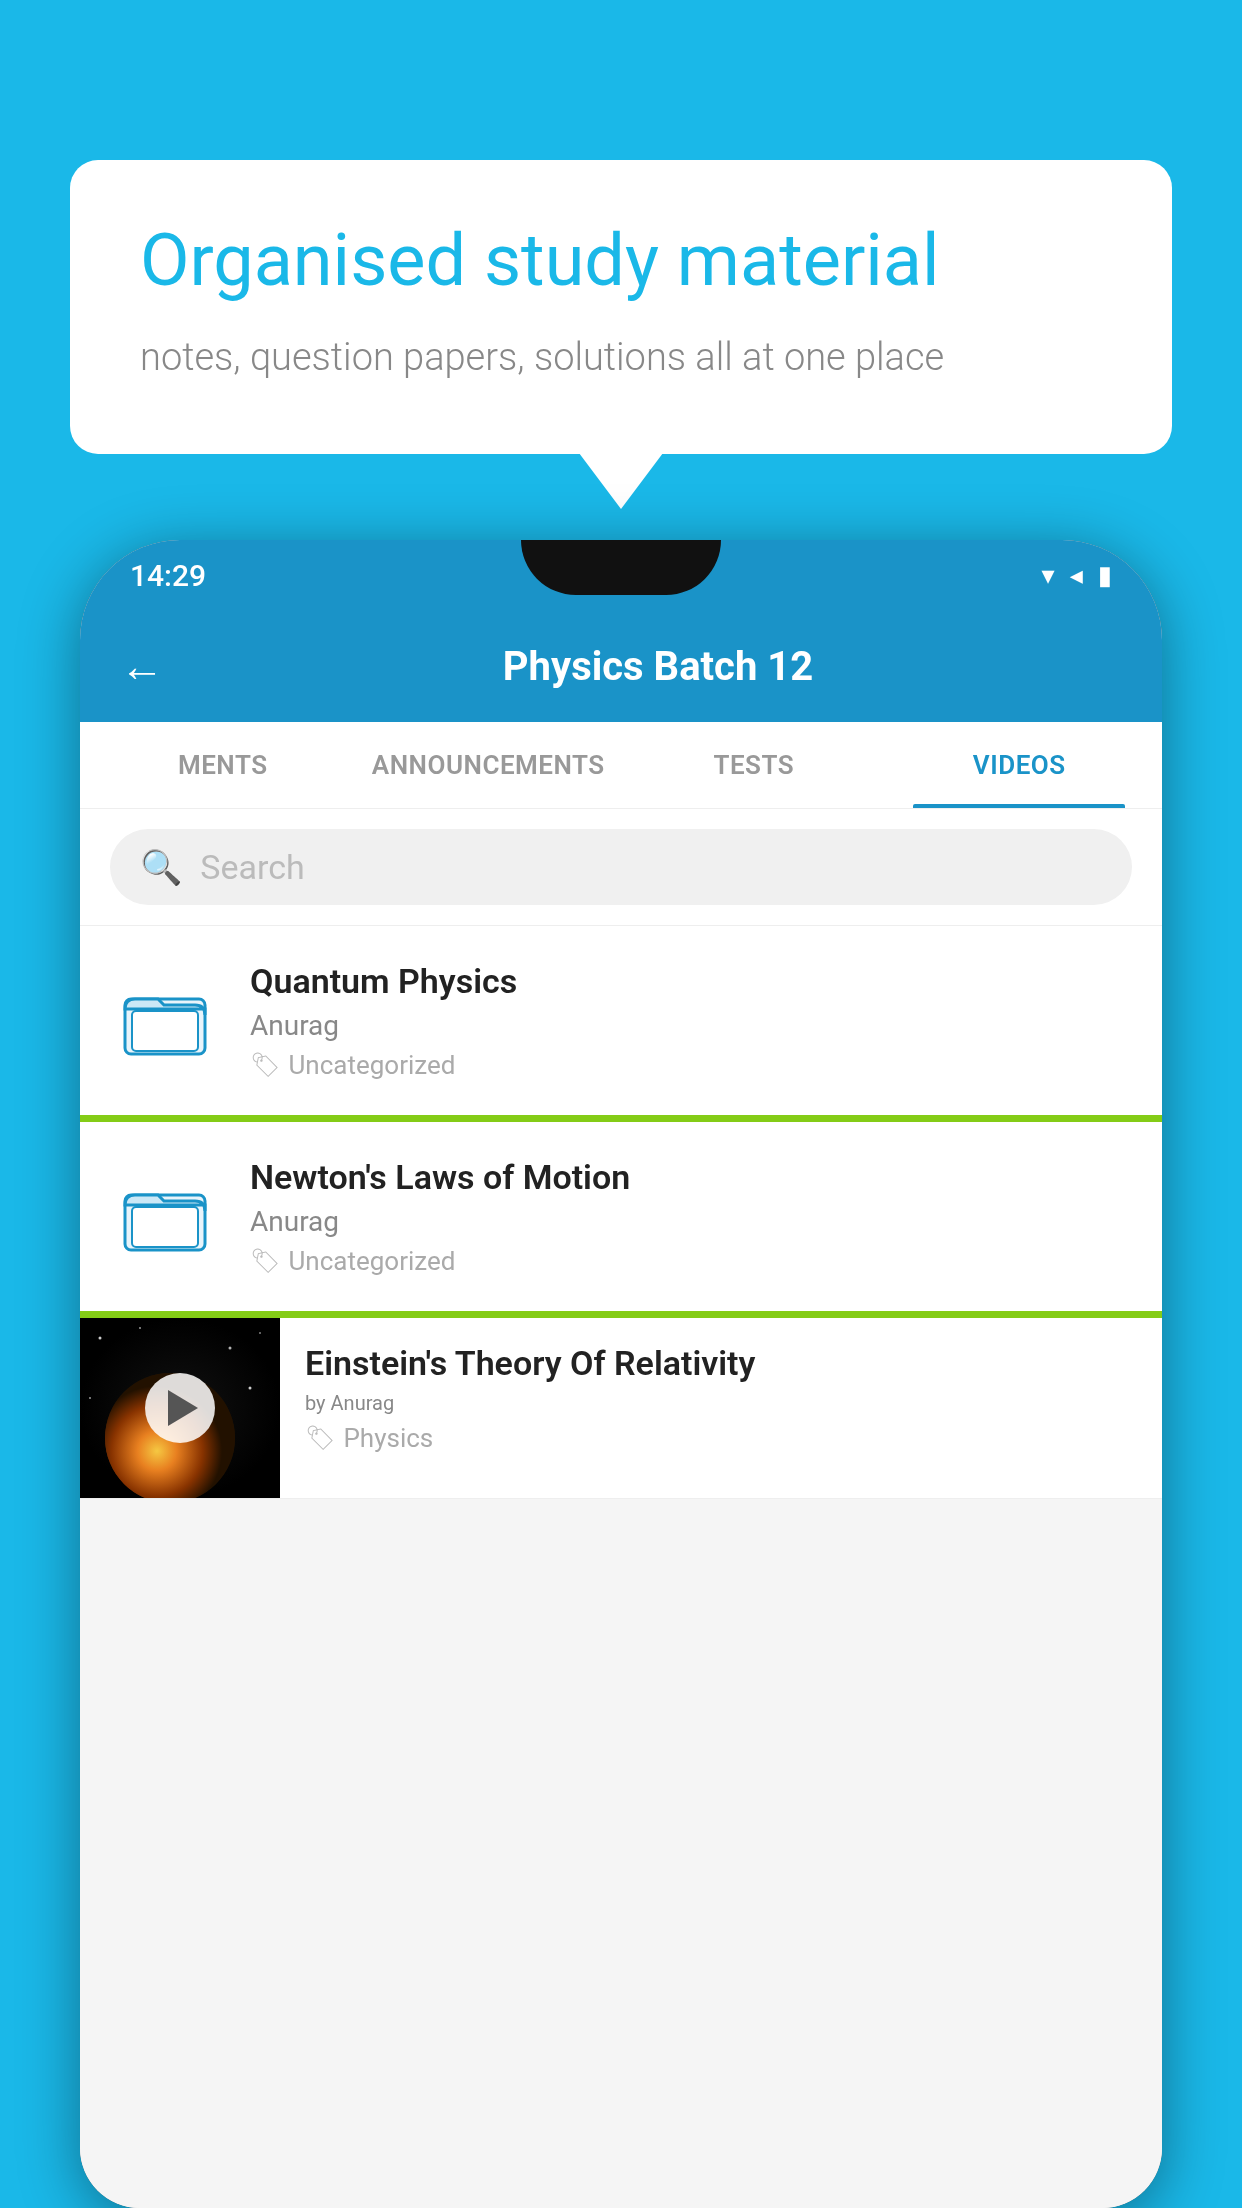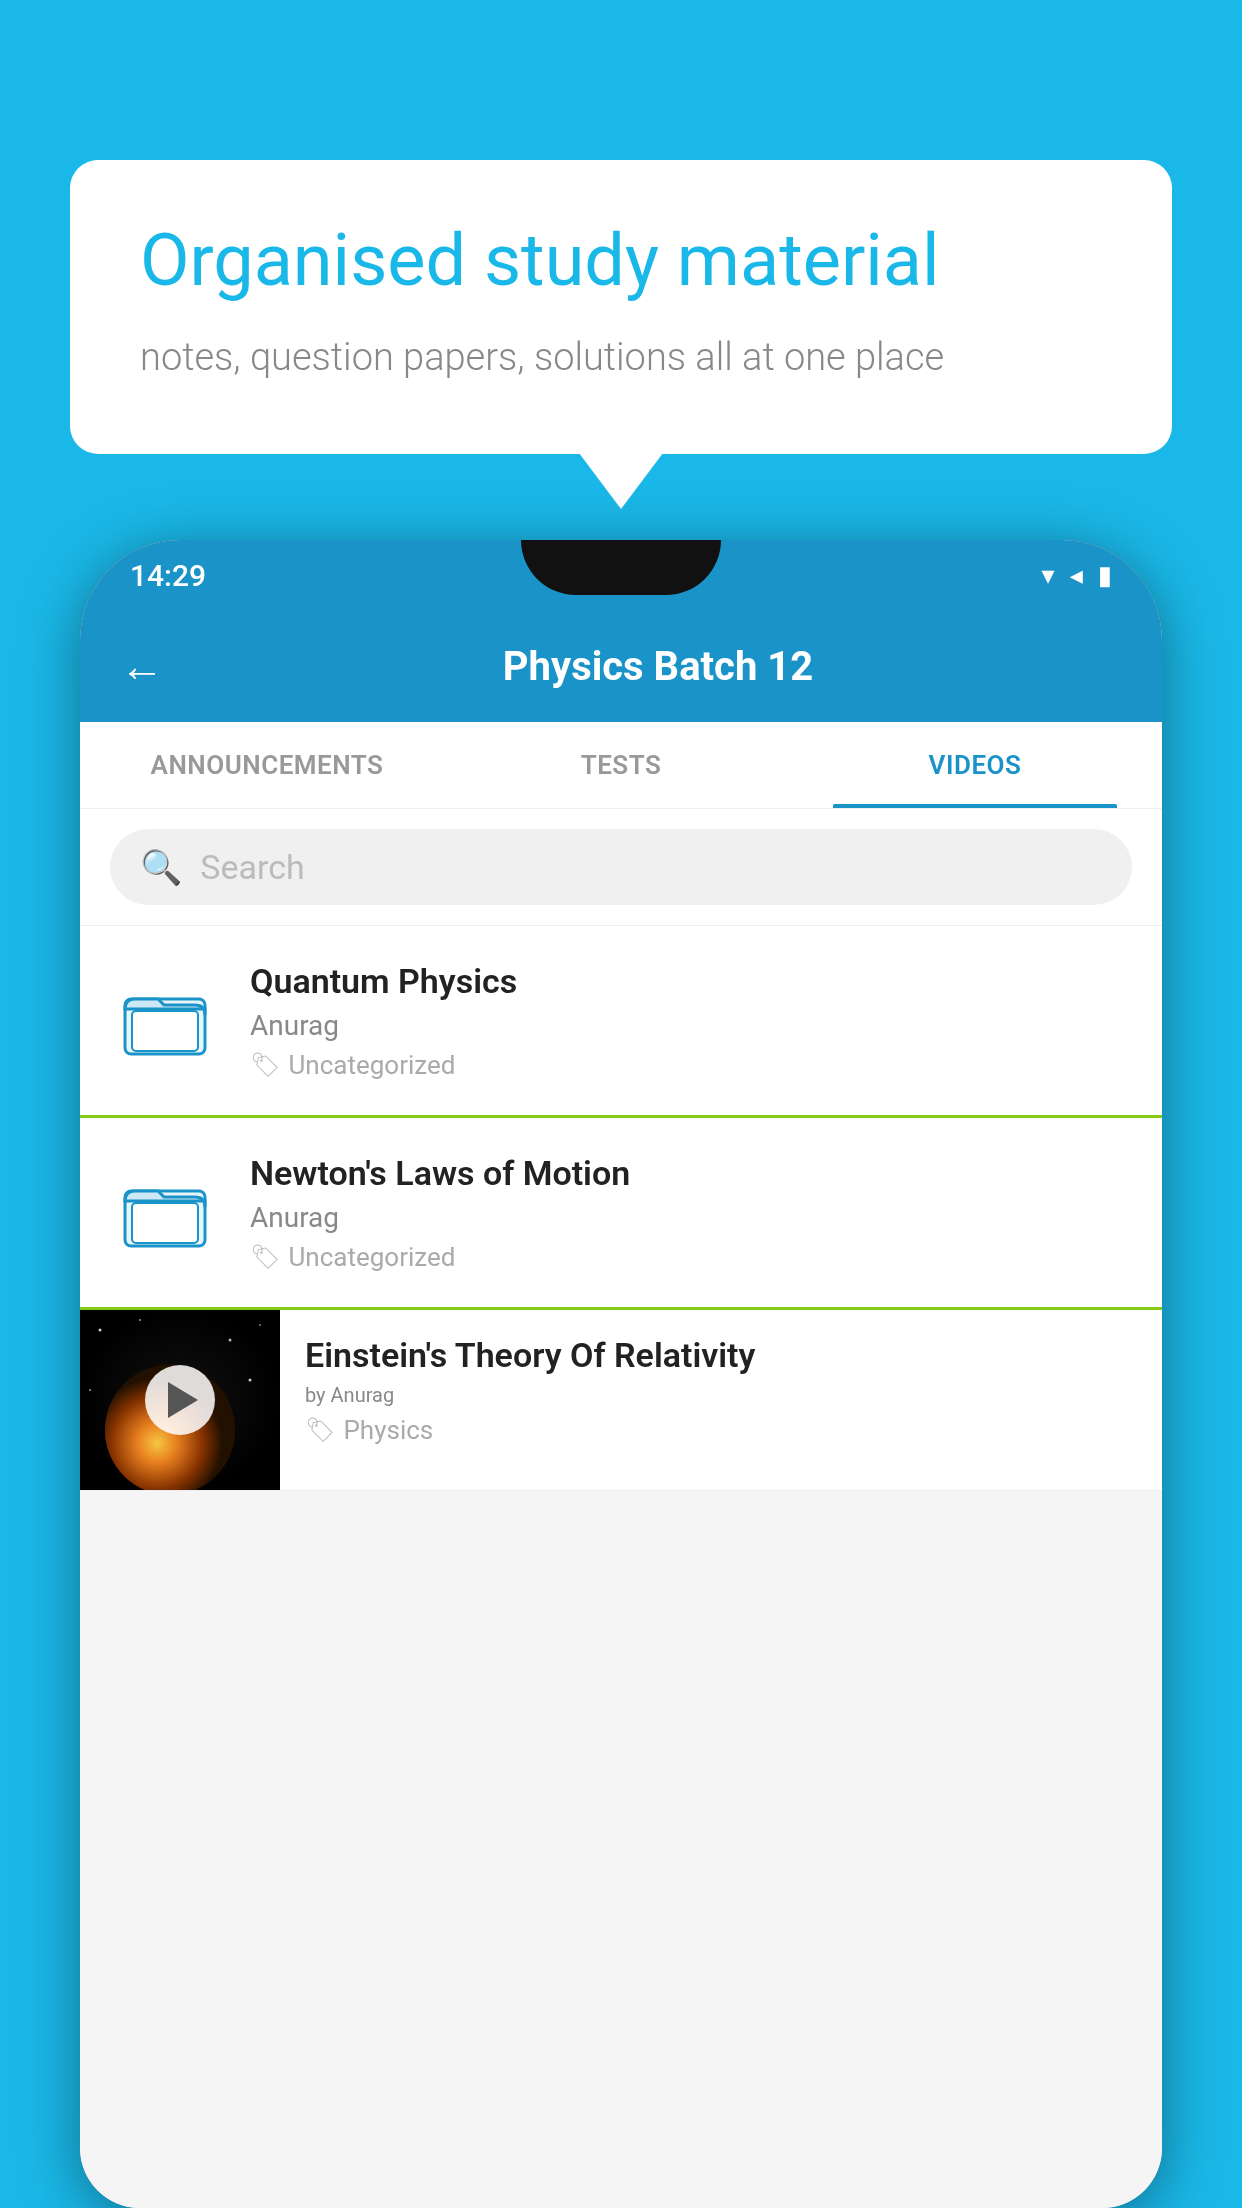--- a/index.html
+++ b/index.html
@@ -242,21 +242,21 @@
 
     
     .video-list {
       background: white;
     }
 
     .video-item {
       display: flex;
       align-items: center;
       padding: 35px 30px;
-      border-bottom: 3px solid #84cc16;
+      border-bottom: 7px solid #84cc16;
       background: white;
     }
 
     .folder-icon-wrap {
       width: 110px;
       height: 110px;
       display: flex;
       align-items: center;
       justify-content: center;
       margin-right: 30px;
@@ -407,20 +407,23 @@
     </div>
 
     <div class="app-bar">
       <div class="back-arrow">←</div>
       <div class="app-bar-title-area">
         <div class="app-bar-title">Physics Batch 12</div>
       </div>
     </div>
 
     <div class="tabs-bar">
+      <div class="tab">
+        <span>MENTS</span>
+      </div>
       <div class="tab">
         <span>ANNOUNCEMENTS</span>
       </div>
       <div class="tab">
         <span>TESTS</span>
       </div>
       <div class="tab active">
         <span>VIDEOS</span>
       </div>
     </div>

